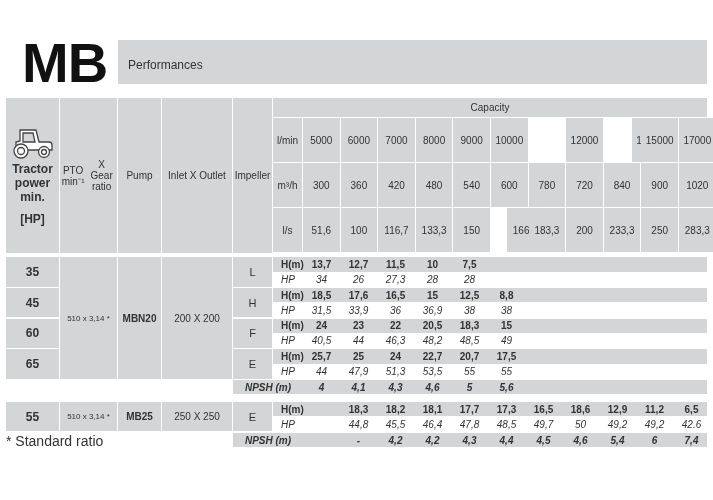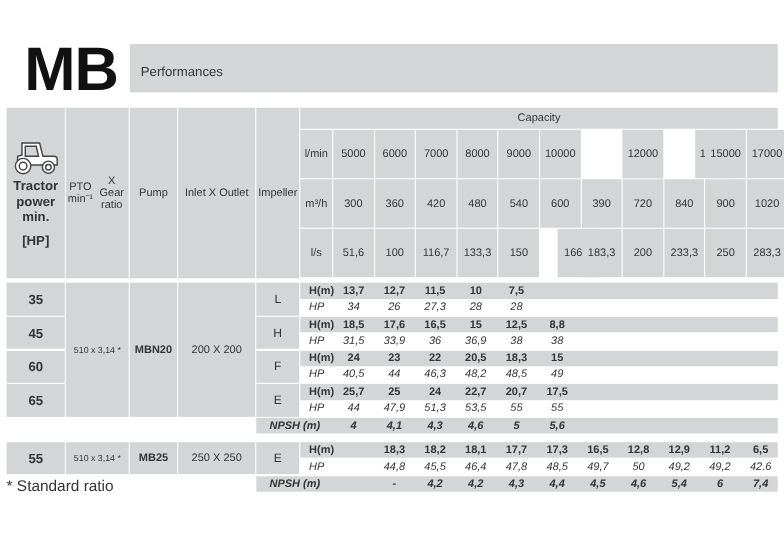--- a/index.html
+++ b/index.html
@@ -64,21 +64,21 @@
     <div class="cell" style="left: 603.8px; top: 118px; width: 36.6px; height: 44px; margin-left: 28px;">14000</div>
     <div class="cell" style="left: 641.4px; top: 118px; width: 36.6px; height: 44px;">15000</div>
     <div class="cell" style="left: 679px; top: 118px; width: 36.6px; height: 44px;">17000</div>
     <div class="cell" style="left: 273px; top: 163px; width: 29px; height: 44px;">m³/h</div>
     <div class="cell" style="left: 303px; top: 163px; width: 36.6px; height: 44px;">300</div>
     <div class="cell" style="left: 340.6px; top: 163px; width: 36.6px; height: 44px;">360</div>
     <div class="cell" style="left: 378.2px; top: 163px; width: 36.6px; height: 44px;">420</div>
     <div class="cell" style="left: 415.8px; top: 163px; width: 36.6px; height: 44px;">480</div>
     <div class="cell" style="left: 453.4px; top: 163px; width: 36.6px; height: 44px;">540</div>
     <div class="cell" style="left: 491px; top: 163px; width: 36.6px; height: 44px;">600</div>
-    <div class="cell" style="left: 528.6px; top: 163px; width: 36.6px; height: 44px;">390</div>
+    <div class="cell" style="left: 528.6px; top: 163px; width: 36.6px; height: 44px;">780</div>
     <div class="cell" style="left: 566.2px; top: 163px; width: 36.6px; height: 44px;">720</div>
     <div class="cell" style="left: 603.8px; top: 163px; width: 36.6px; height: 44px;">840</div>
     <div class="cell" style="left: 641.4px; top: 163px; width: 36.6px; height: 44px;">900</div>
     <div class="cell" style="left: 679px; top: 163px; width: 36.6px; height: 44px;">1020</div>
     <div class="cell" style="left: 273px; top: 208px; width: 29px; height: 44px;">l/s</div>
     <div class="cell" style="left: 303px; top: 208px; width: 36.6px; height: 44px;">51,6</div>
     <div class="cell" style="left: 340.6px; top: 208px; width: 36.6px; height: 44px;">100</div>
     <div class="cell" style="left: 378.2px; top: 208px; width: 36.6px; height: 44px;">116,7</div>
     <div class="cell" style="left: 415.8px; top: 208px; width: 36.6px; height: 44px;">133,3</div>
     <div class="cell" style="left: 453.4px; top: 208px; width: 36.6px; height: 44px;">150</div>
@@ -238,21 +238,21 @@
     <div class="cell" style="left: 233px; top: 402px; width: 39px; height: 29px; font-size: 11px;">E</div>
     <div class="row" style="left: 273px; top: 402px; width: 434px; height: 14px; background: rgb(212, 213, 214);">
       <div class="lbl bold">H(m)</div>
       <div class="v bold"></div>
       <div class="v bold">18,3</div>
       <div class="v bold">18,2</div>
       <div class="v bold">18,1</div>
       <div class="v bold">17,7</div>
       <div class="v bold">17,3</div>
       <div class="v bold">16,5</div>
-      <div class="v bold">12,8</div>
+      <div class="v bold">18,6</div>
       <div class="v bold">12,9</div>
       <div class="v bold">11,2</div>
       <div class="v bold">6,5</div>
     </div>
     <div class="row" style="left: 273px; top: 417px; width: 434px; height: 14px; background: rgb(255, 255, 255);">
       <div class="lbl it">HP</div>
       <div class="v it"></div>
       <div class="v it">44,8</div>
       <div class="v it">45,5</div>
       <div class="v it">46,4</div>

